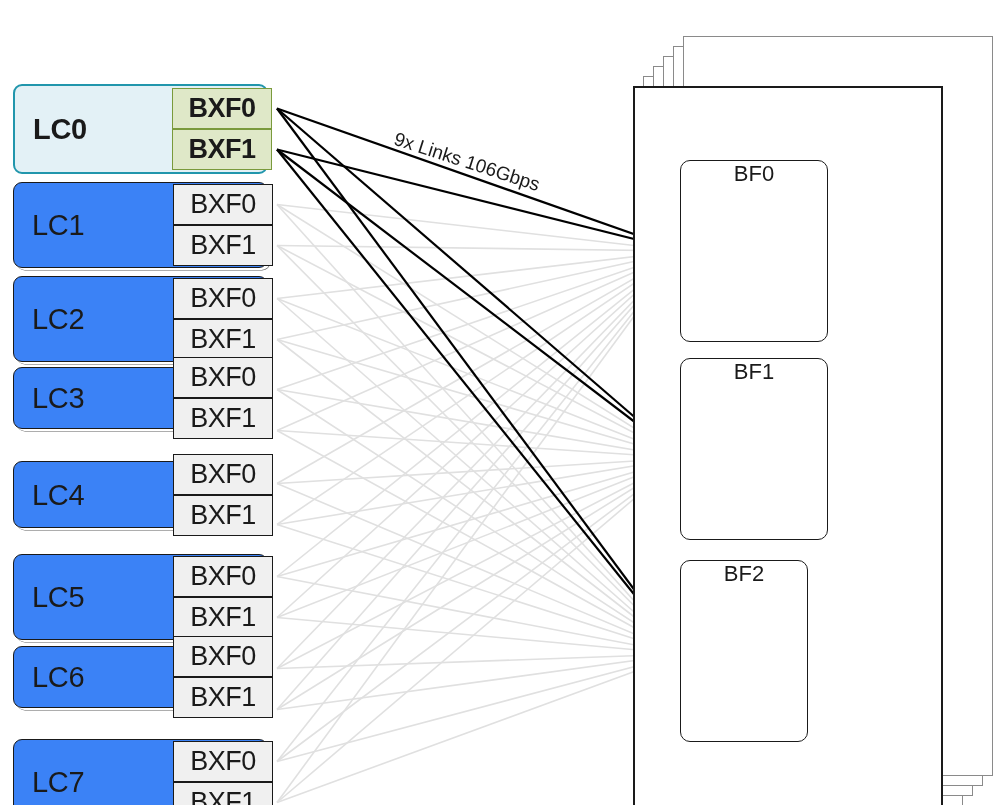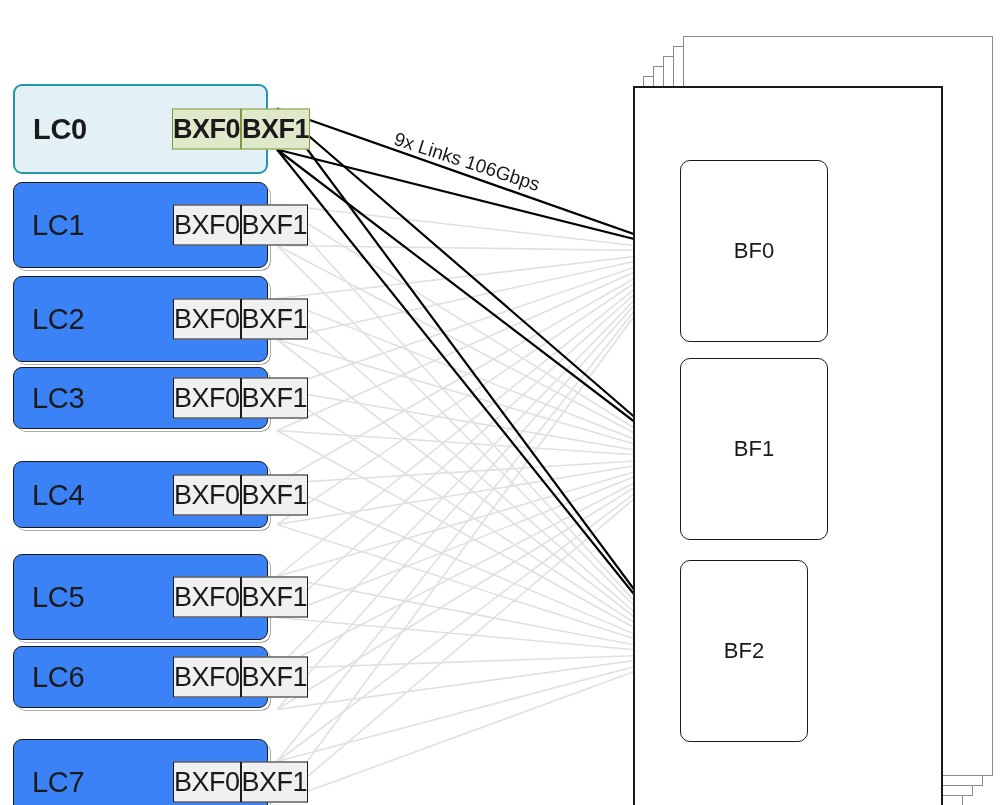--- a/index.html
+++ b/index.html
@@ -55,21 +55,21 @@
     font-weight: bold;
   }
 
   .bxf-stack {
     position: absolute;
     right: -6px;
     top: 50%;
     transform: translateY(-50%);
     width: 100px;
     display: flex;
-    flex-direction: row;
+    flex-direction: column;
   }
   .bxf-box {
     box-sizing: border-box;
     height: 41px;
     background: #f0f0f0;
     border: 1.6px solid #1a1a1a;
     display: flex;
     align-items: center;
     justify-content: center;
     font-size: 27px;
@@ -97,21 +97,20 @@
     background: #ffffff;
     border: 2px solid #1a1a1a;
   }
   .bf-box {
     position: absolute;
     box-sizing: border-box;
     background: #ffffff;
     border: 1.6px solid #1a1a1a;
     border-radius: 10px;
     display: flex;
-    align-items: center;
     justify-content: center;
     font-size: 22px;
     color: #1a1a1a;
   }
 
   
   .link-annotation {
     position: absolute;
     font-size: 19px;
     color: #1a1a1a;

